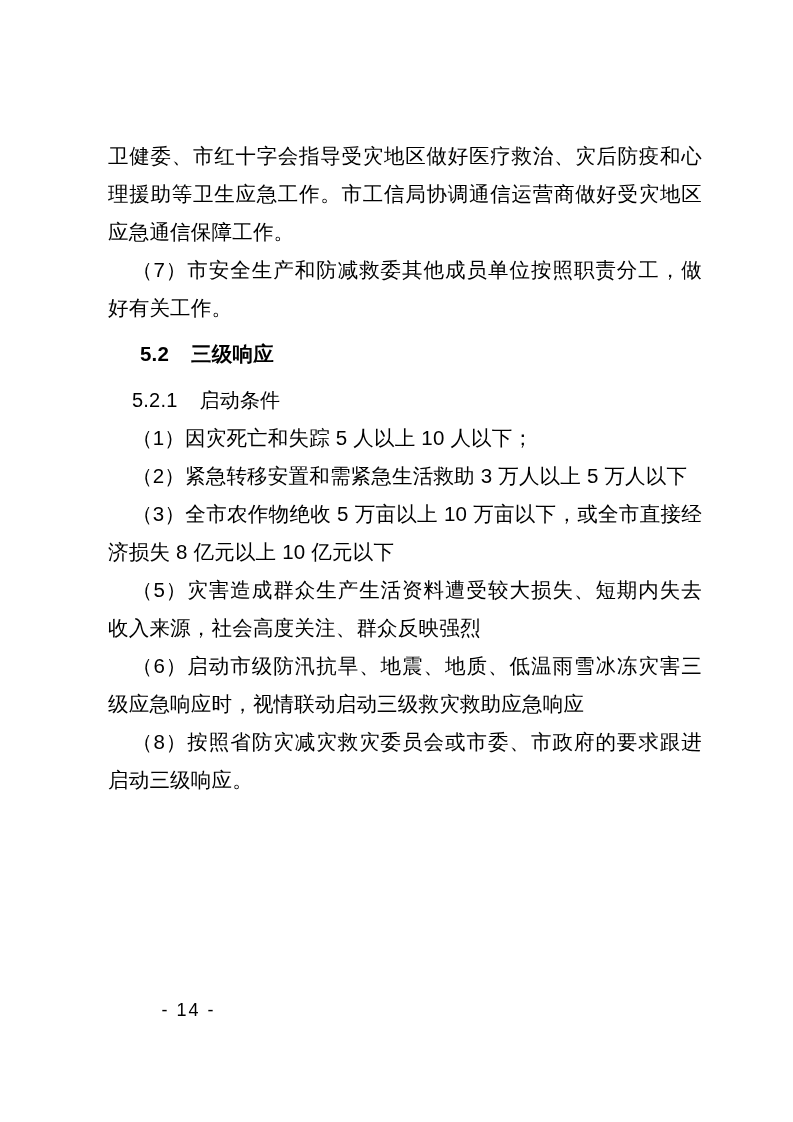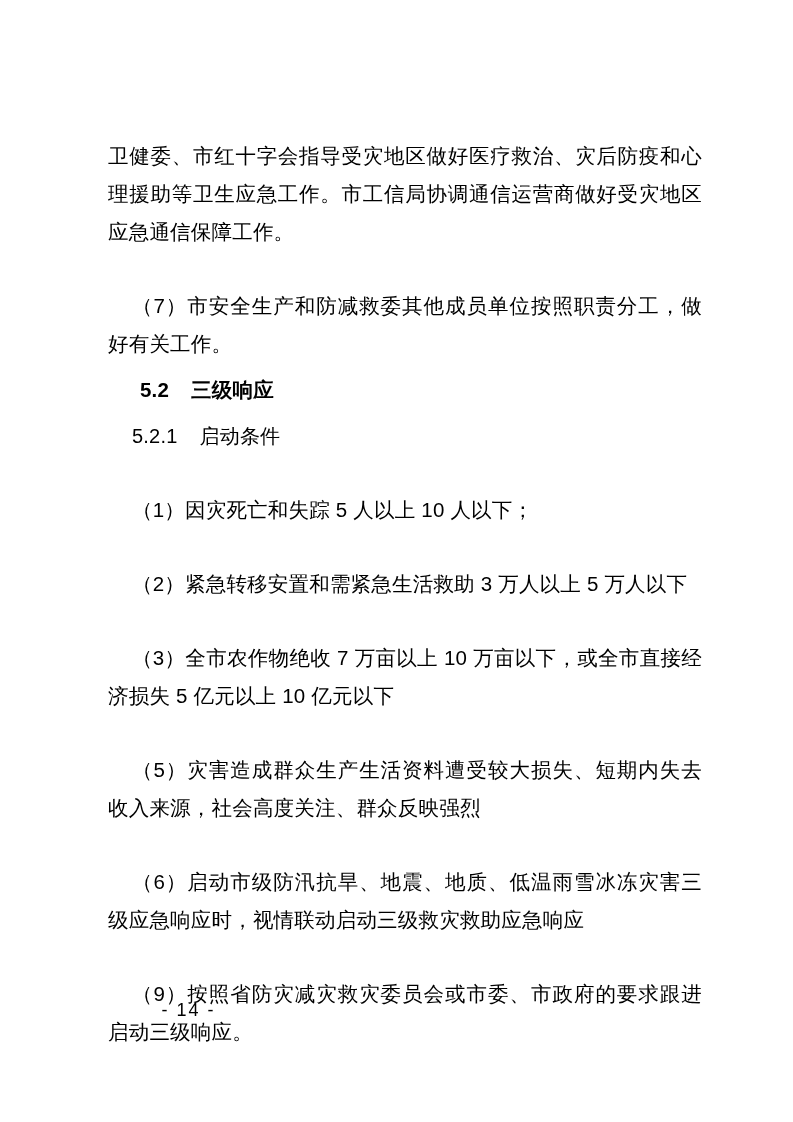--- a/index.html
+++ b/index.html
@@ -33,21 +33,20 @@
     font-size: 20.5px;
     line-height: 38px;
     letter-spacing: 0.2px;
     text-align: justify;
     text-justify: inter-ideograph;
     margin: 0;
     font-weight: 400;
   }
   .indent {
     text-indent: 24px;
-    margin-top: 36px;
   }
   .heading {
     font-size: 20.5px;
     line-height: 38px;
     font-weight: bold;
     margin: 8px;
     text-indent: 24px;
     letter-spacing: 0.2px;
   }
   .heading .gap {
@@ -92,27 +91,27 @@
 
     <p class="heading"><span>5.2</span><span class="gap"></span><span>三级响应</span></p>
 
     <p class="sub"><span>5.2.1</span><span class="gap"></span><span>启动条件</span></p>
 
 
     <p class="para indent">（1）因灾死亡和失踪 5 人以上 10 人以下；</p>
 
     <p class="para indent">（2）紧急转移安置和需紧急生活救助 3 万人以上 5 万人以下</p>
 
-    <p class="para indent">（3）全市农作物绝收 7 万亩以上 10 万亩以下，或全市直接经济损失 5 亿元以上 10 亿元以下</p>
+    <p class="para indent">（3）全市农作物绝收 5 万亩以上 10 万亩以下，或全市直接经济损失 8 亿元以上 10 亿元以下</p>
 
 
     <p class="para indent">（5）灾害造成群众生产生活资料遭受较大损失、短期内失去收入来源，社会高度关注、群众反映强烈</p>
 
     <p class="para indent">（6）启动市级防汛抗旱、地震、地质、低温雨雪冰冻灾害三级应急响应时，视情联动启动三级救灾救助应急响应</p>
 
-    <p class="para indent">（9）按照省防灾减灾救灾委员会或市委、市政府的要求跟进启动三级响应。</p>
+    <p class="para indent">（8）按照省防灾减灾救灾委员会或市委、市政府的要求跟进启动三级响应。</p>
 
   </div>
 
   <div class="footer">
     <span class="footer-inner">- 14 -</span>
   </div>
 </div>
 
 </body></html>

